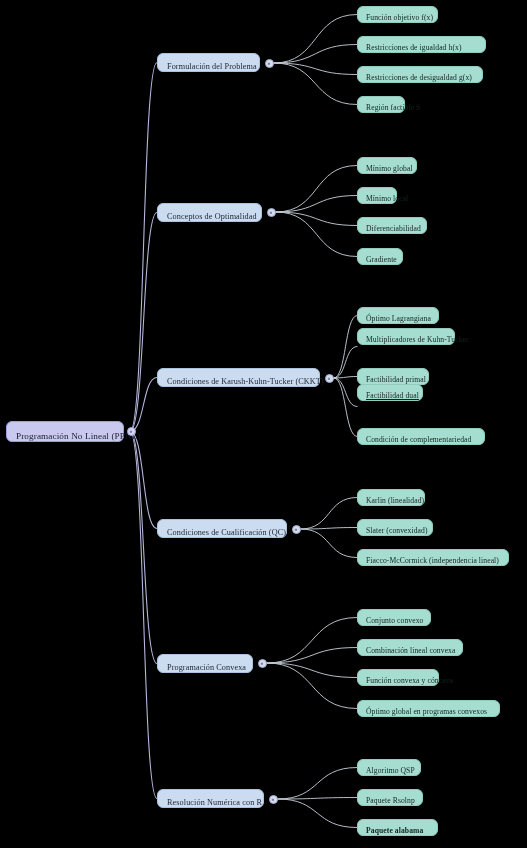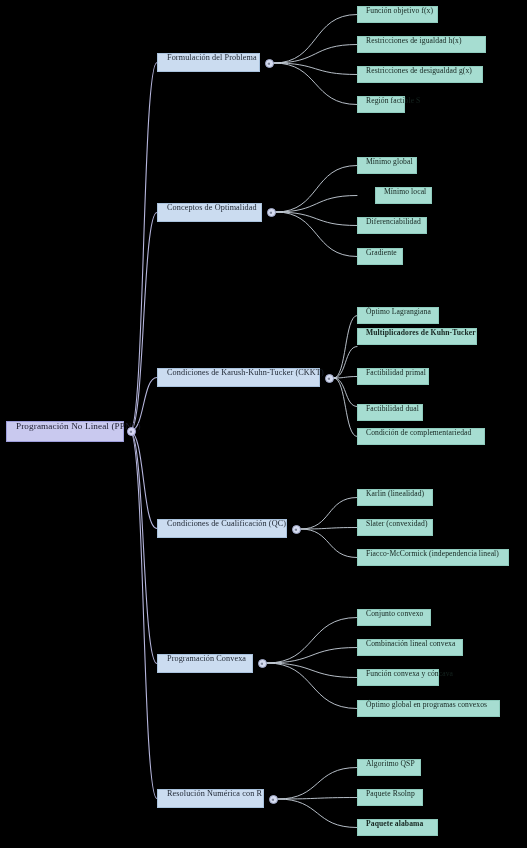--- a/index.html
+++ b/index.html
@@ -24,23 +24,23 @@
     position: absolute;
     left: 0;
     top: 0;
     width: 527px;
     height: 848px;
     pointer-events: none;
   }
   .node {
     position: absolute;
     box-sizing: border-box;
-    border-radius: 0;
+    border-radius: 6px;
     display: flex;
-    align-items: flex-start;
+    align-items: flex-end;
     white-space: nowrap;
     line-height: 1;
     letter-spacing: 0.1px;
   }
   .node-root {
     background: #c9c9ef;
     border: 1px solid #9d9ddb;
     color: #1c1c2e;
     font-size: 9.2px;
     padding: 0 9px;
@@ -139,53 +139,53 @@
       <div class="node node-leaf" style="left: 357px; top: 96px; width: 48px;">
         <span>Región factible S</span>
       </div>
       <div class="node node-branch" style="left: 157px; top: 203px; width: 105px;">
         <span>Conceptos de Optimalidad</span>
       </div>
       <div class="toggle " style="left: 266.5px; top: 207.5px;">«</div>
       <div class="node node-leaf" style="left: 357px; top: 157px; width: 60px;">
         <span>Mínimo global</span>
       </div>
-      <div class="node node-leaf" style="left: 375px; top: 187px; width: 57px;">
+      <div class="node node-leaf" style="left: 357px; top: 187px; width: 40px;">
         <span>Mínimo local</span>
       </div>
       <div class="node node-leaf" style="left: 357px; top: 217px; width: 70px;">
         <span>Diferenciabilidad</span>
       </div>
       <div class="node node-leaf" style="left: 357px; top: 248px; width: 46px;">
         <span>Gradiente</span>
       </div>
       <div class="node node-branch" style="left: 157px; top: 368px; width: 163px;">
         <span>Condiciones de Karush-Kuhn-Tucker (CKKT)</span>
       </div>
       <div class="toggle " style="left: 324.5px; top: 373.5px;">«</div>
       <div class="node node-leaf" style="left: 357px; top: 307px; width: 82px;">
         <span>Óptimo Lagrangiana</span>
       </div>
-      <div class="node node-leaf" style="left: 357px; top: 328px; width: 120px; font-weight: bold;">
+      <div class="node node-leaf" style="left: 357px; top: 328px; width: 98px;">
         <span>Multiplicadores de Kuhn-Tucker</span>
       </div>
       <div class="node node-leaf" style="left: 357px; top: 368px; width: 72px;">
         <span>Factibilidad primal</span>
       </div>
-      <div class="node node-leaf" style="left: 357px; top: 404px; width: 66px;">
+      <div class="node node-leaf" style="left: 357px; top: 384px; width: 66px; text-decoration: underline;">
         <span>Factibilidad dual</span>
       </div>
       <div class="node node-leaf" style="left: 357px; top: 428px; width: 128px;">
         <span>Condición de complementariedad</span>
       </div>
       <div class="node node-branch" style="left: 157px; top: 519px; width: 130px;">
         <span>Condiciones de Cualificación (QC)</span>
       </div>
       <div class="toggle " style="left: 291.5px; top: 524.5px;">«</div>
-      <div class="node node-leaf" style="left: 357px; top: 489px; width: 76px;">
+      <div class="node node-leaf" style="left: 357px; top: 489px; width: 68px;">
         <span>Karlin (linealidad)</span>
       </div>
       <div class="node node-leaf" style="left: 357px; top: 519px; width: 76px;">
         <span>Slater (convexidad)</span>
       </div>
       <div class="node node-leaf" style="left: 357px; top: 549px; width: 152px;">
         <span>Fiacco-McCormick (independencia lineal)</span>
       </div>
       <div class="node node-branch" style="left: 157px; top: 654px; width: 96px;">
         <span>Programación Convexa</span>

